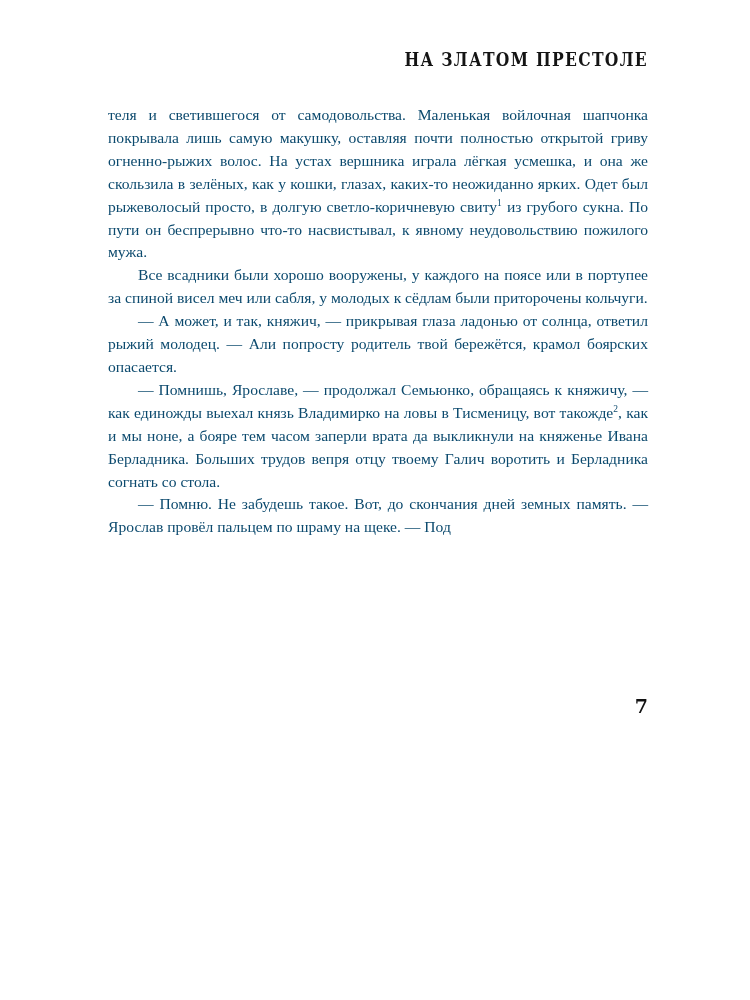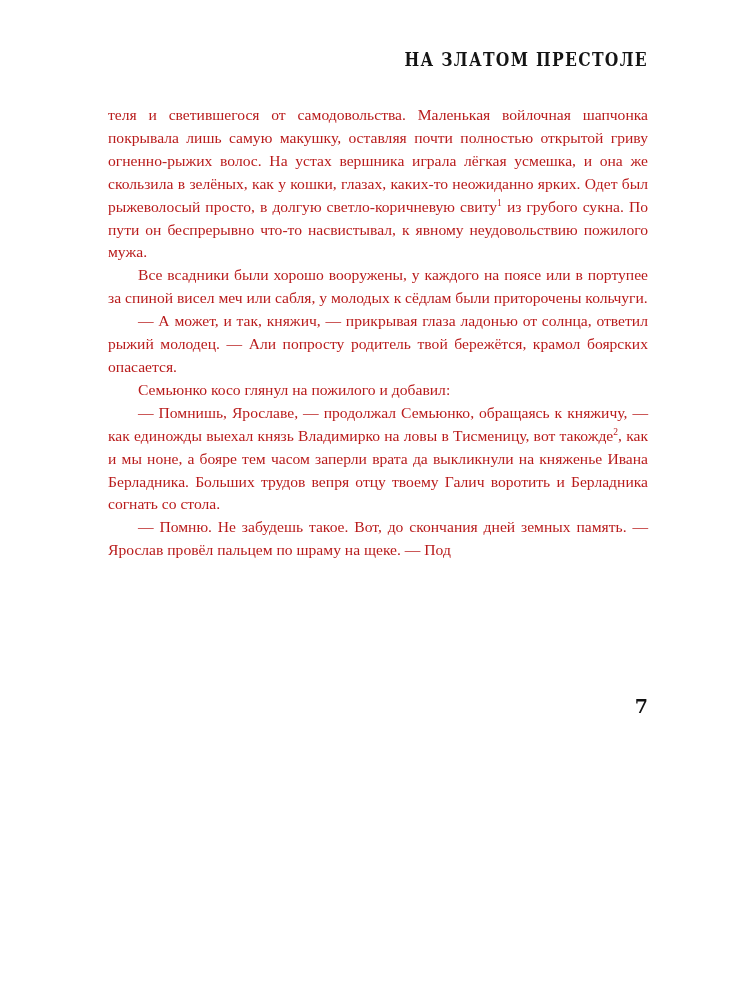--- a/index.html
+++ b/index.html
@@ -38,21 +38,21 @@
     width: 540px;
   }
   .para {
     margin: 0;
     text-align: justify;
     text-justify: inter-word;
     font-size: 15.6px;
     line-height: 22.9px;
     text-indent: 30px;
     hyphens: manual;
-    color: #b91c1c;
+    color: #0c4a6e;
   }
   .para.no-indent {
     text-indent: 0;
   }
   .para sup {
     font-size: 9.5px;
     line-height: 0;
     vertical-align: 0.62em;
   }
   .footnotes {
@@ -103,21 +103,20 @@
   <div class="body-block">
 
     <p class="para no-indent"><span>теля и светившегося от самодовольства. Маленькая войлочная шапчонка покрывала лишь самую макушку, оставляя почти полностью открытой гриву огненно-рыжих волос. На устах вершника играла лёгкая усмешка, и она же скользила в зелёных, как у кошки, глазах, каких-то неожиданно ярких. Одет был рыжеволосый просто, в долгую светло-коричневую свиту</span><sup>1</sup><span> из грубого сукна. По пути он беспрерывно что-то насвистывал, к явному неудовольствию пожилого мужа.</span></p>
 
 
     <p class="para">Все всадники были хорошо вооружены, у каждого на поясе или в портупее за спиной висел меч или сабля, у молодых к сёдлам были приторочены кольчуги.</p>
 
 
     <p class="para">— А может, и так, княжич, — прикрывая глаза ладонью от солнца, ответил рыжий молодец. — Али попросту родитель твой бережётся, крамол боярских опасается.</p>
 
-    <p class="para">Семьюнко косо глянул на пожилого и добавил:</p>
 
 
 
     <p class="para"><span>— Помнишь, Ярославе, — продолжал Семьюнко, обращаясь к княжичу, — как единожды выехал князь Владимирко на ловы в Тисменицу, вот такожде</span><sup>2</sup><span>, как и мы ноне, а бояре тем часом заперли врата да выкликнули на княженье Ивана Берладника. Больших трудов вепря отцу твоему Галич воротить и Берладника согнать со стола.</span></p>
 
     <p class="para">— Помню. Не забудешь такое. Вот, до скончания дней земных память. — Ярослав провёл пальцем по шраму на щеке. — Под</p>
 
   </div>
 
   <div class="footnotes">

